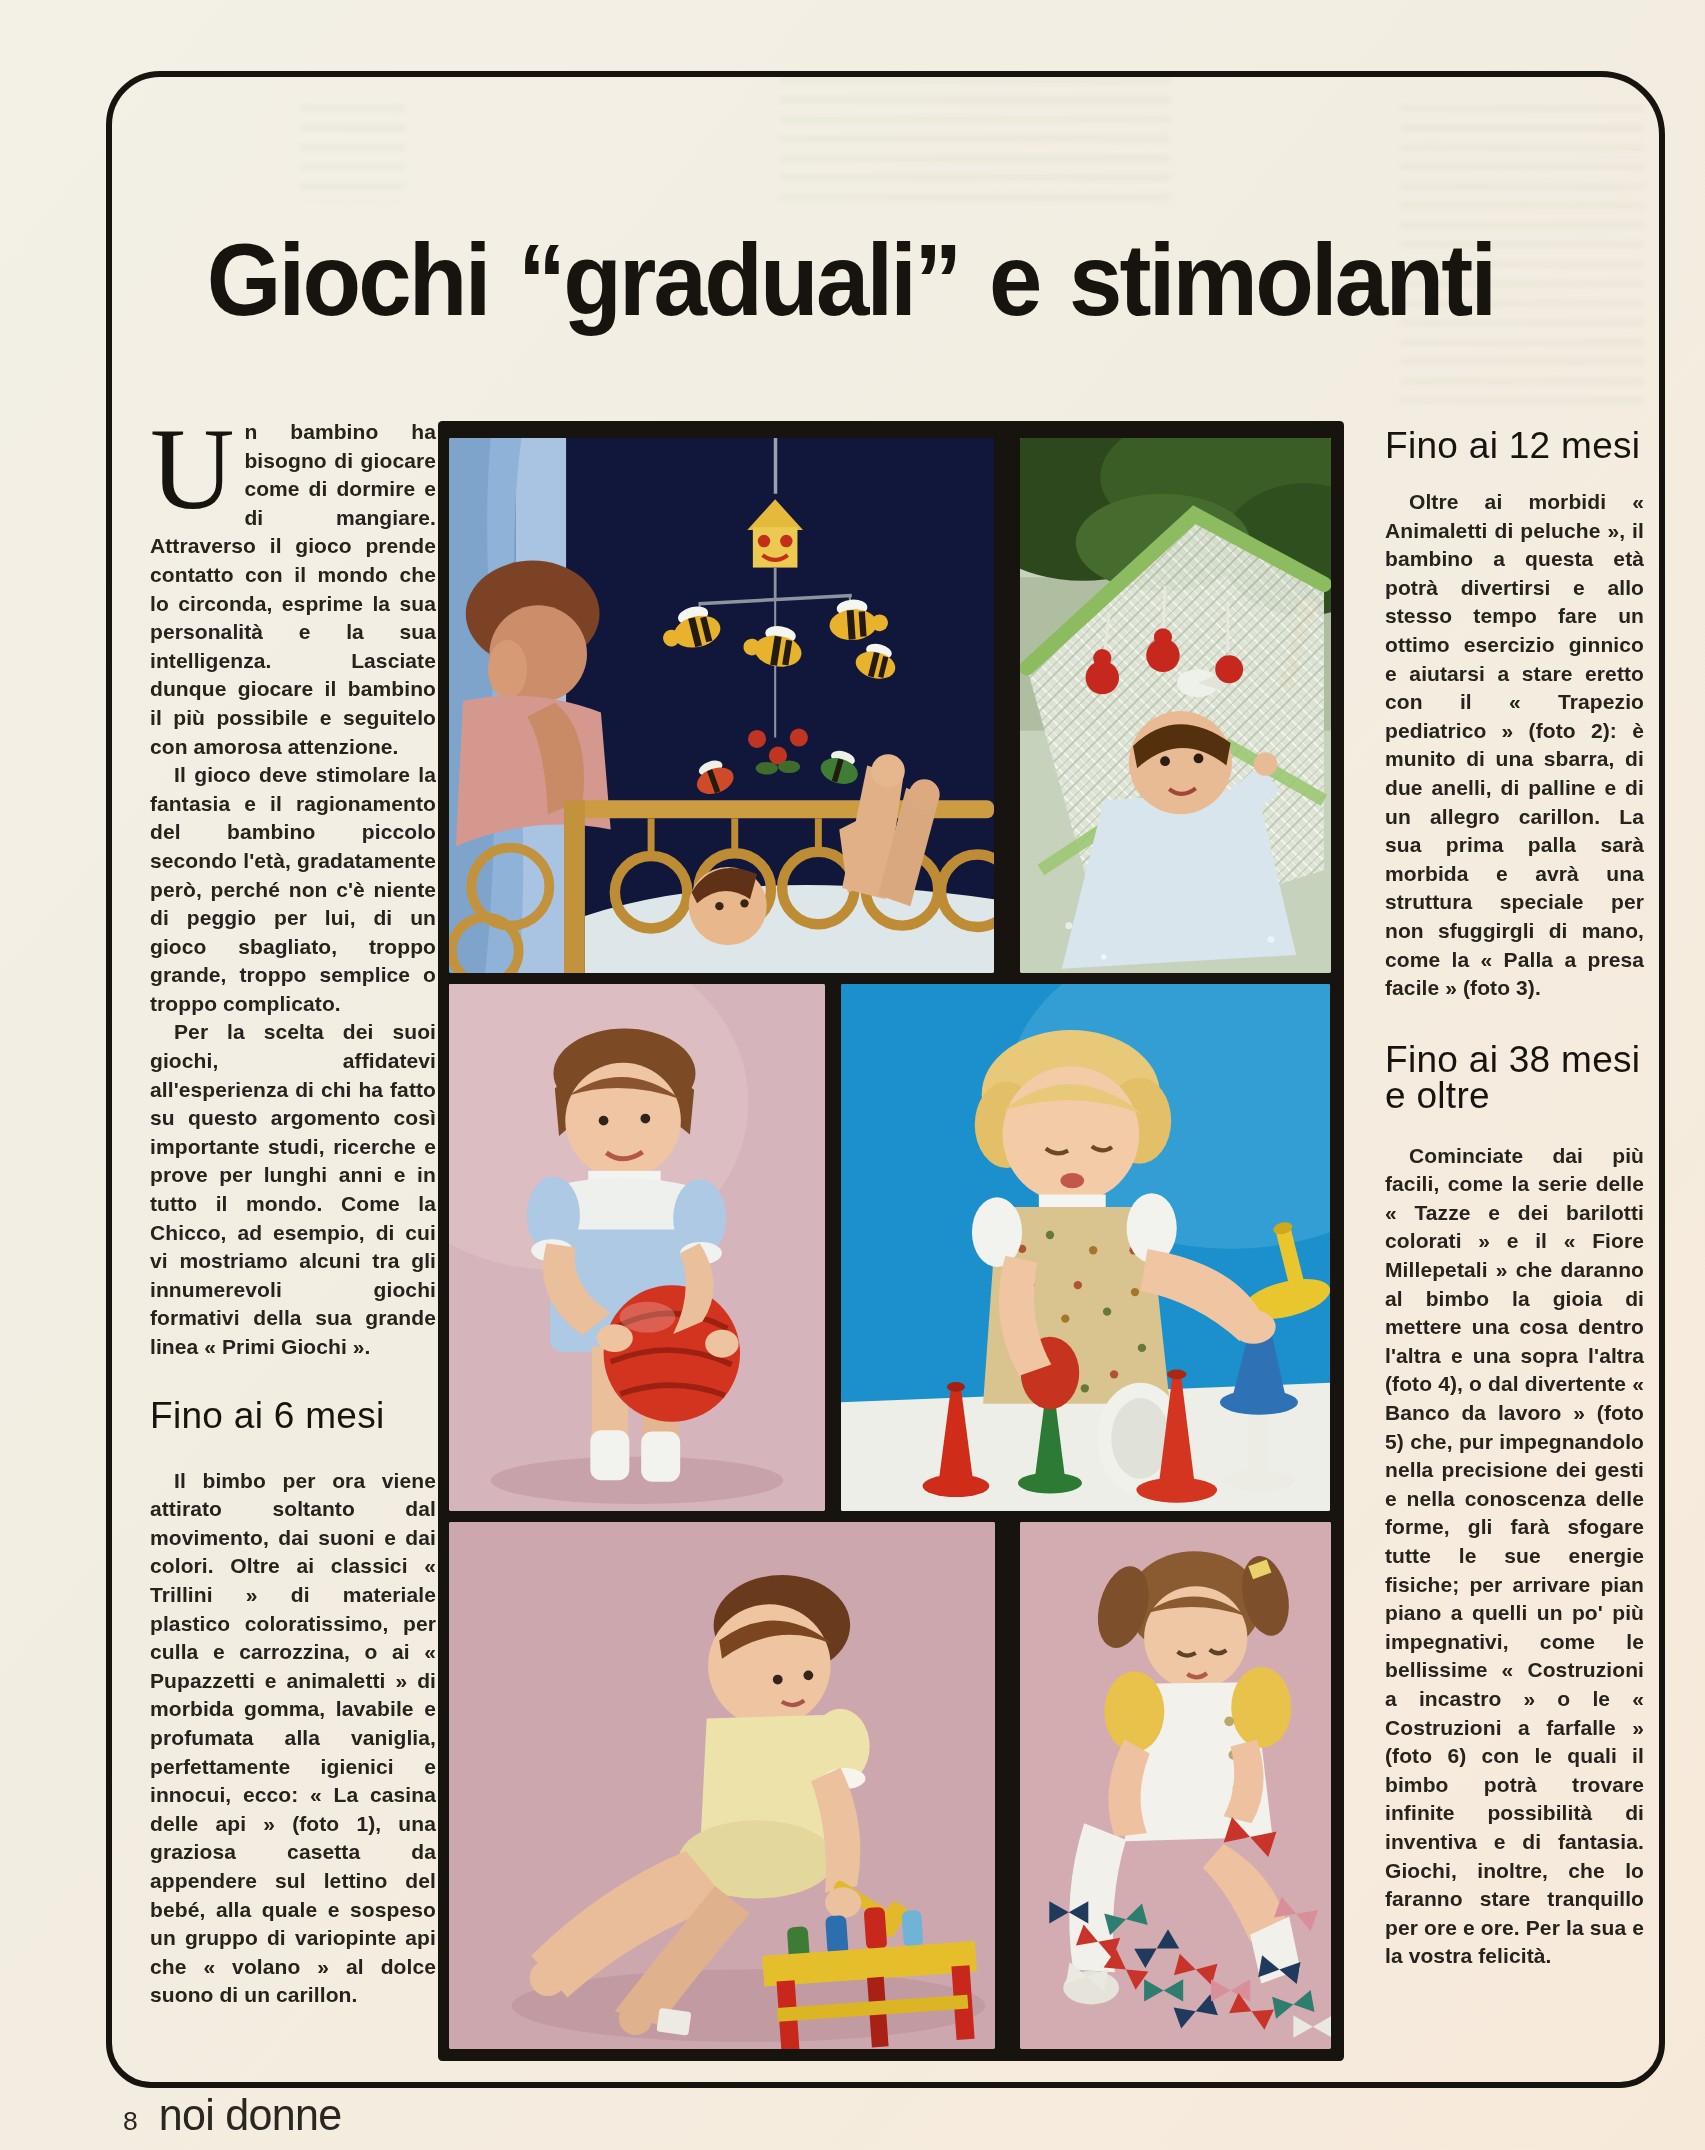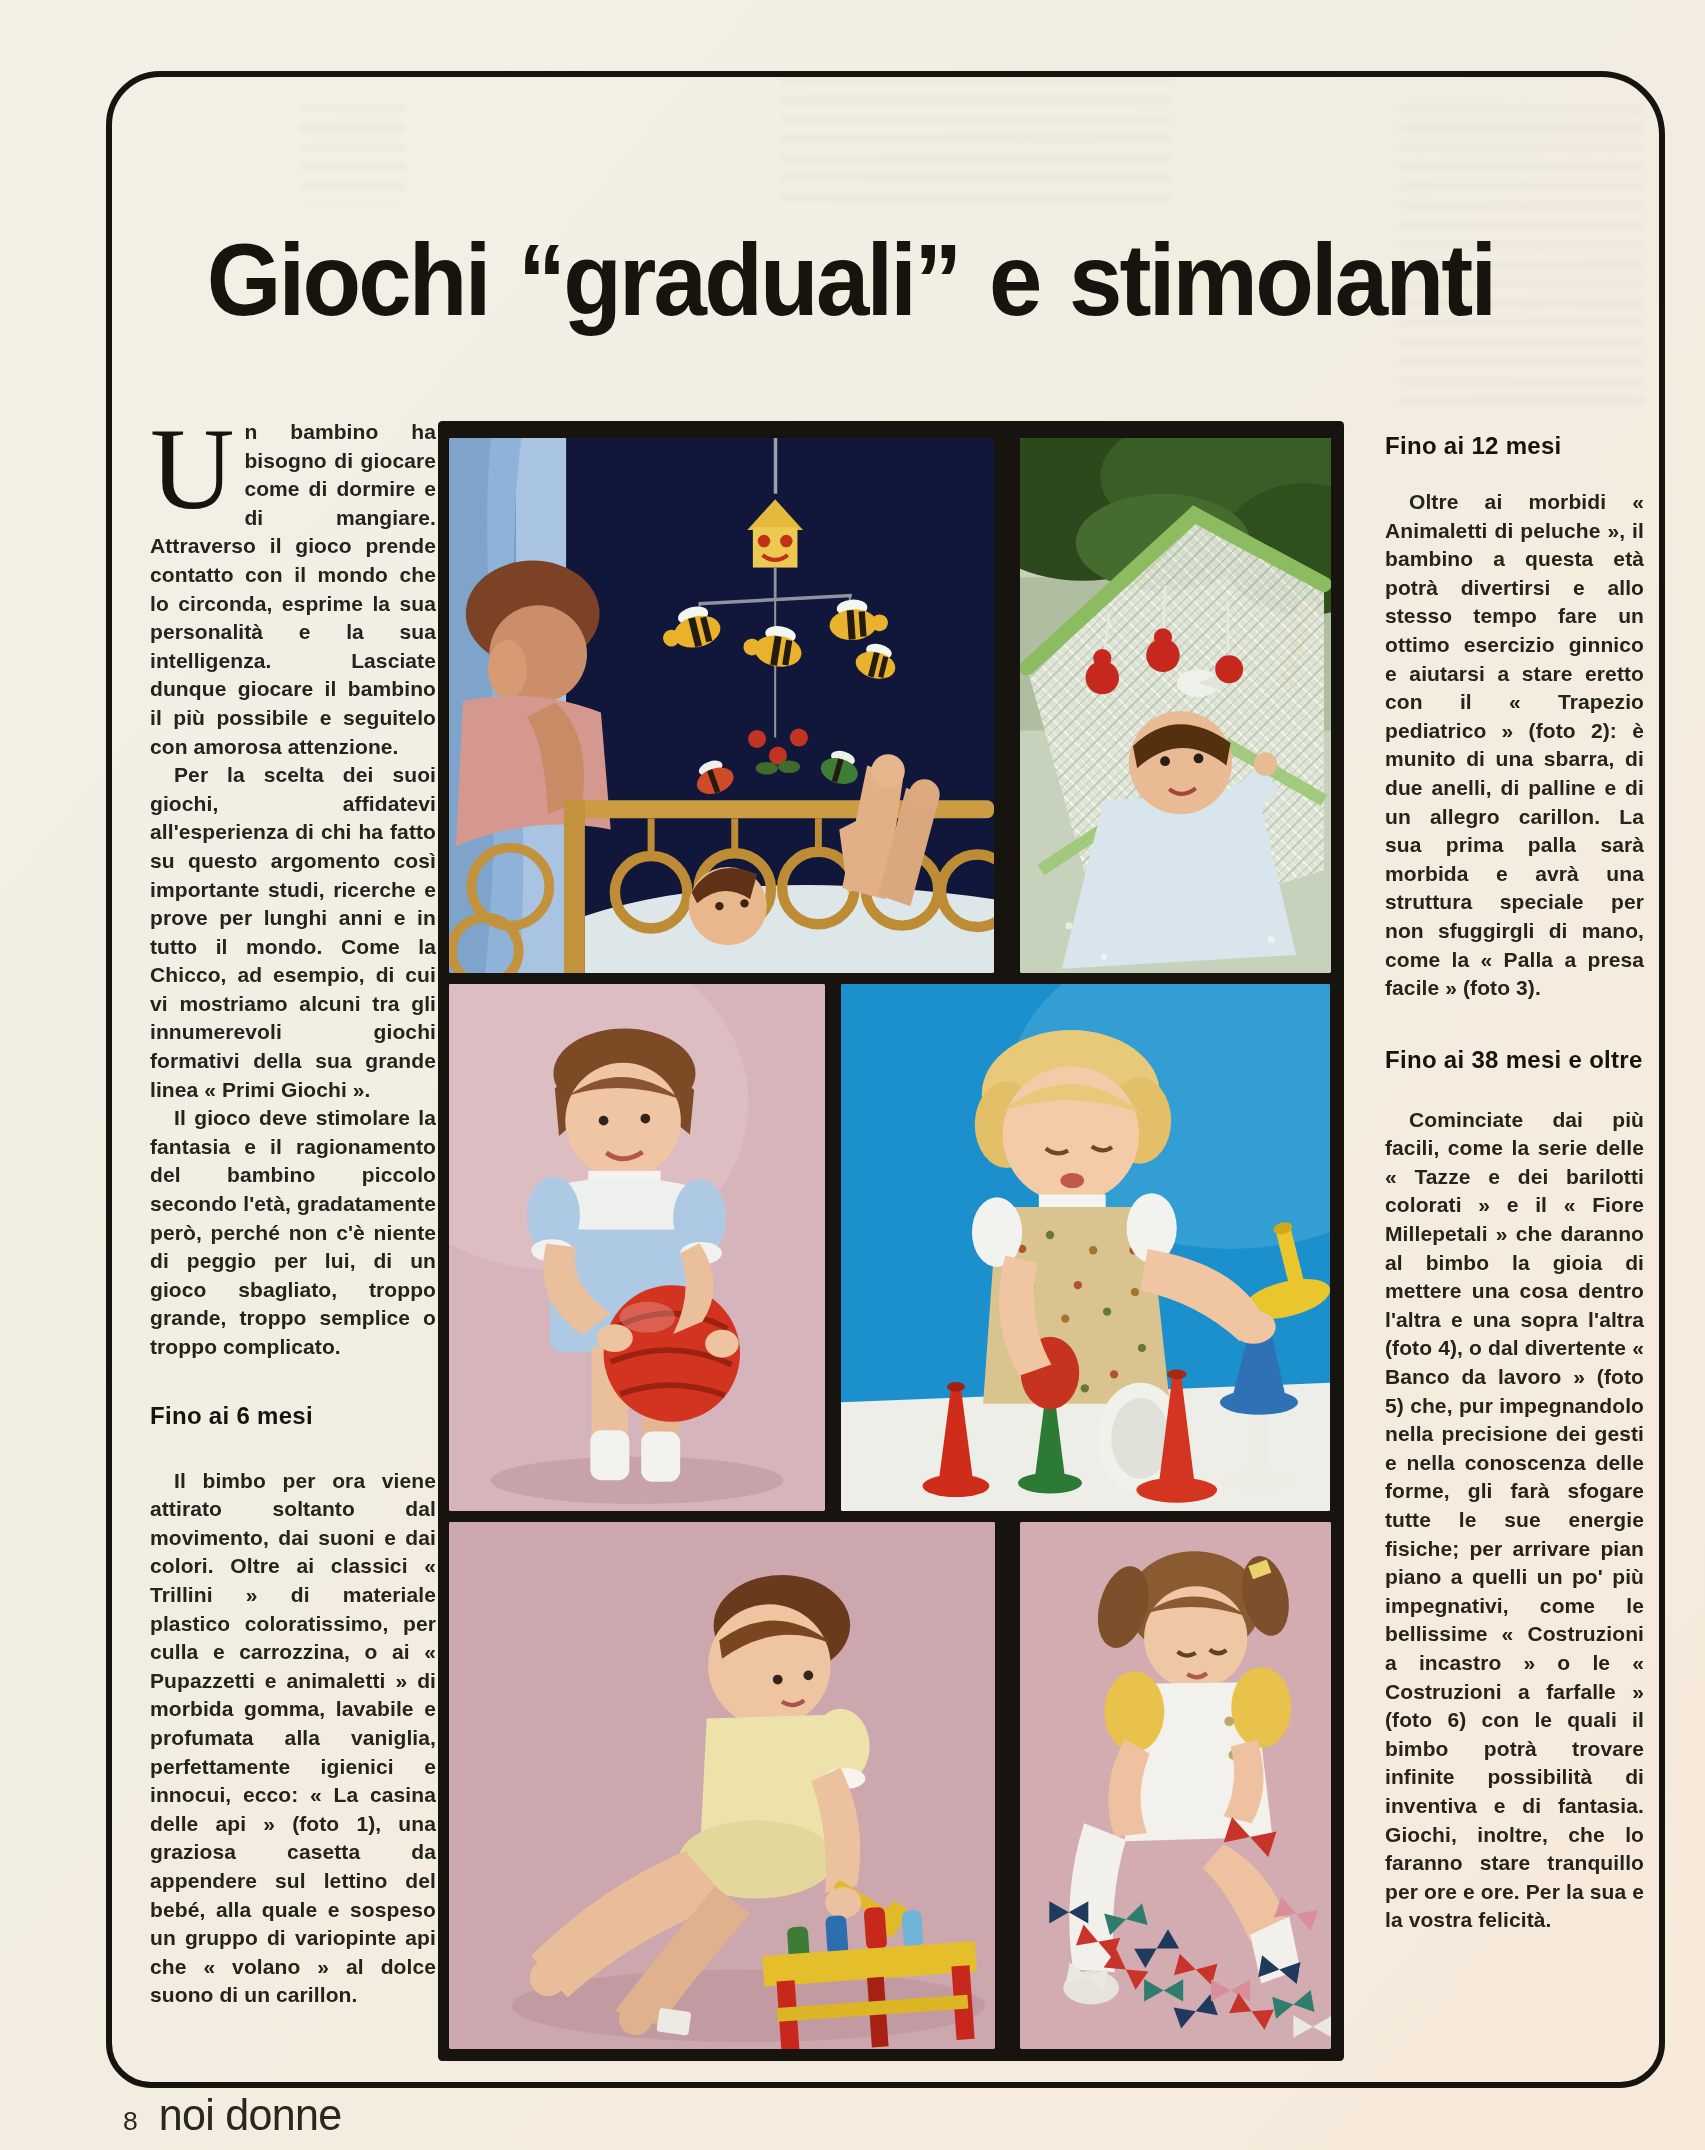--- a/index.html
+++ b/index.html
@@ -26,21 +26,21 @@
     transform:scaleY(1.06);transform-origin:top center;white-space:nowrap;
   }
   .col{position:absolute;font-size:21px;line-height:28.6px;font-weight:bold;text-align:justify;
     letter-spacing:0.1px;color:#26221c;hyphens:auto;}
   .col p{margin:0;}
   .col p.ind{text-indent:24px;}
   .col-left{left:150px;top:418px;width:286px;}
   .col-right{left:1385px;top:428px;width:259px;}
   .dropcap{float:left;font-family:"Liberation Serif","DejaVu Serif",serif;font-weight:normal;
     font-size:117px;line-height:88px;padding:7px 9.8px 0 0;color:#17140f;}
-  .section-h{font-size:24px;line-height:36px;font-weight:bold;text-align:left;letter-spacing:0.3px;color:#17140f;margin:0;}
+  .section-h{font-size:37px;line-height:36px;font-weight:normal;text-align:left;letter-spacing:0.3px;color:#17140f;margin:0;}
   .col-left .section-h{margin:36px 0 33px;}
   .h-top{margin:0 0 24px;}
   .h-mid{margin:39px 0 28px;}
   .photo-block{position:absolute;left:438px;top:421px;width:906px;height:1640px;
     background:#17130e;border-radius:4.2px;}
   .photo{position:absolute;overflow:hidden;border-radius:1.4px;}
   .photo svg{display:block;width:100%;height:100%;}
   .ph1{left:11px;top:16.7px;width:545px;height:535px;}
   .ph2{left:582px;top:16.7px;width:311px;height:535px;}
   .ph3{left:11px;top:563px;width:376px;height:527px;}
@@ -59,22 +59,22 @@
   <div class="ghost" style="left:780px;top:77px;width:390px;height:132px;"></div>
   <div class="ghost" style="left:1400px;top:105px;width:244px;height:300px;"></div>
   <div class="ghost" style="left:300px;top:105px;width:105px;height:98px;"></div>
 
   <div class="frame"></div>
 
   <div class="title">Giochi “graduali” e stimolanti</div>
 
   <div class="col col-left">
     <p><span class="dropcap">U</span><span>n bambino ha bisogno di giocare come di dormire e di mangiare. Attraverso il gioco prende contatto con il mondo che lo circonda, esprime la sua personalità e la sua intelligenza. Lasciate dunque giocare il bambino il più possibile e seguitelo con amorosa attenzione.</span></p>
+    <p class="ind">Il gioco deve stimolare la fantasia e il ragionamento del bambino piccolo secondo l'età, gradatamente però, perché non c'è niente di peggio per lui, di un gioco sbagliato, troppo grande, troppo semplice o troppo complicato.</p>
     <p class="ind">Per la scelta dei suoi giochi, affidatevi all'esperienza di chi ha fatto su questo argomento così importante studi, ricerche e prove per lunghi anni e in tutto il mondo. Come la Chicco, ad esempio, di cui vi mostriamo alcuni tra gli innumerevoli giochi formativi della sua grande linea « Primi Giochi ».</p>
-    <p class="ind">Il gioco deve stimolare la fantasia e il ragionamento del bambino piccolo secondo l'età, gradatamente però, perché non c'è niente di peggio per lui, di un gioco sbagliato, troppo grande, troppo semplice o troppo complicato.</p>
     <h3 class="section-h">Fino ai 6 mesi</h3>
     <p class="ind">Il bimbo per ora viene attirato soltanto dal movimento, dai suoni e dai colori. Oltre ai classici « Trillini » di materiale plastico coloratissimo, per culla e carrozzina, o ai « Pupazzetti e animaletti » di morbida gomma, lavabile e profumata alla vaniglia, perfettamente igienici e innocui, ecco: « La casina delle api » (foto 1), una graziosa casetta da appendere sul lettino del bebé, alla quale e sospeso un gruppo di variopinte api che « volano » al dolce suono di un carillon.</p>
   </div>
 
   <div class="col col-right">
     <h3 class="section-h h-top">Fino ai 12 mesi</h3>
     <p class="ind">Oltre ai morbidi « Animaletti di peluche », il bambino a questa età potrà divertirsi e allo stesso tempo fare un ottimo esercizio ginnico e aiutarsi a stare eretto con il « Trapezio pediatrico » (foto 2): è munito di una sbarra, di due anelli, di palline e di un allegro carillon. La sua prima palla sarà morbida e avrà una struttura speciale per non sfuggirgli di mano, come la « Palla a presa facile » (foto 3).</p>
     <h3 class="section-h h-mid">Fino ai 38 mesi e oltre</h3>
     <p class="ind">Cominciate dai più facili, come la serie delle « Tazze e dei barilotti colorati » e il « Fiore Millepetali » che daranno al bimbo la gioia di mettere una cosa dentro l'altra e una sopra l'altra (foto 4), o dal divertente « Banco da lavoro » (foto 5) che, pur impegnandolo nella precisione dei gesti e nella conoscenza delle forme, gli farà sfogare tutte le sue energie fisiche; per arrivare pian piano a quelli un po' più impegnativi, come le bellissime « Costruzioni a incastro » o le « Costruzioni a farfalle » (foto 6) con le quali il bimbo potrà trovare infinite possibilità di inventiva e di fantasia. Giochi, inoltre, che lo faranno stare tranquillo per ore e ore. Per la sua e la vostra felicità.</p>
   </div>

